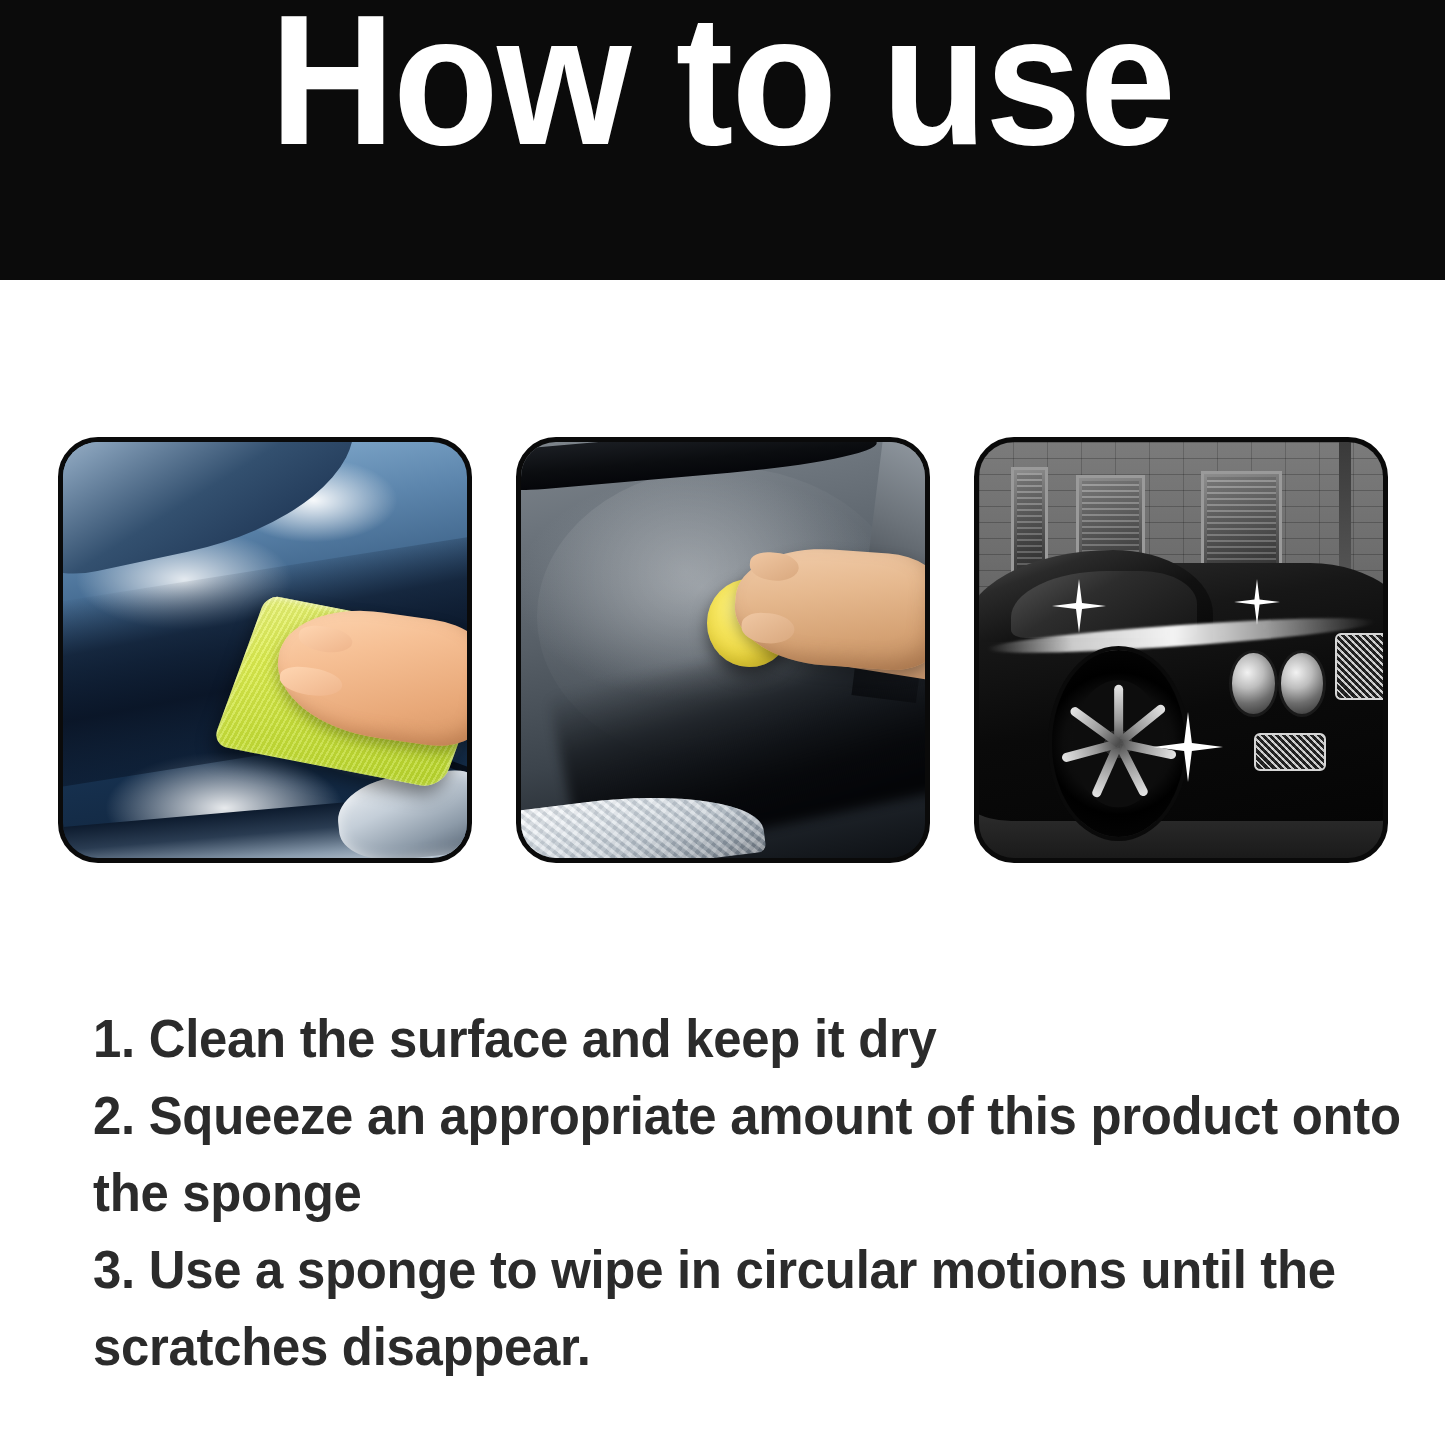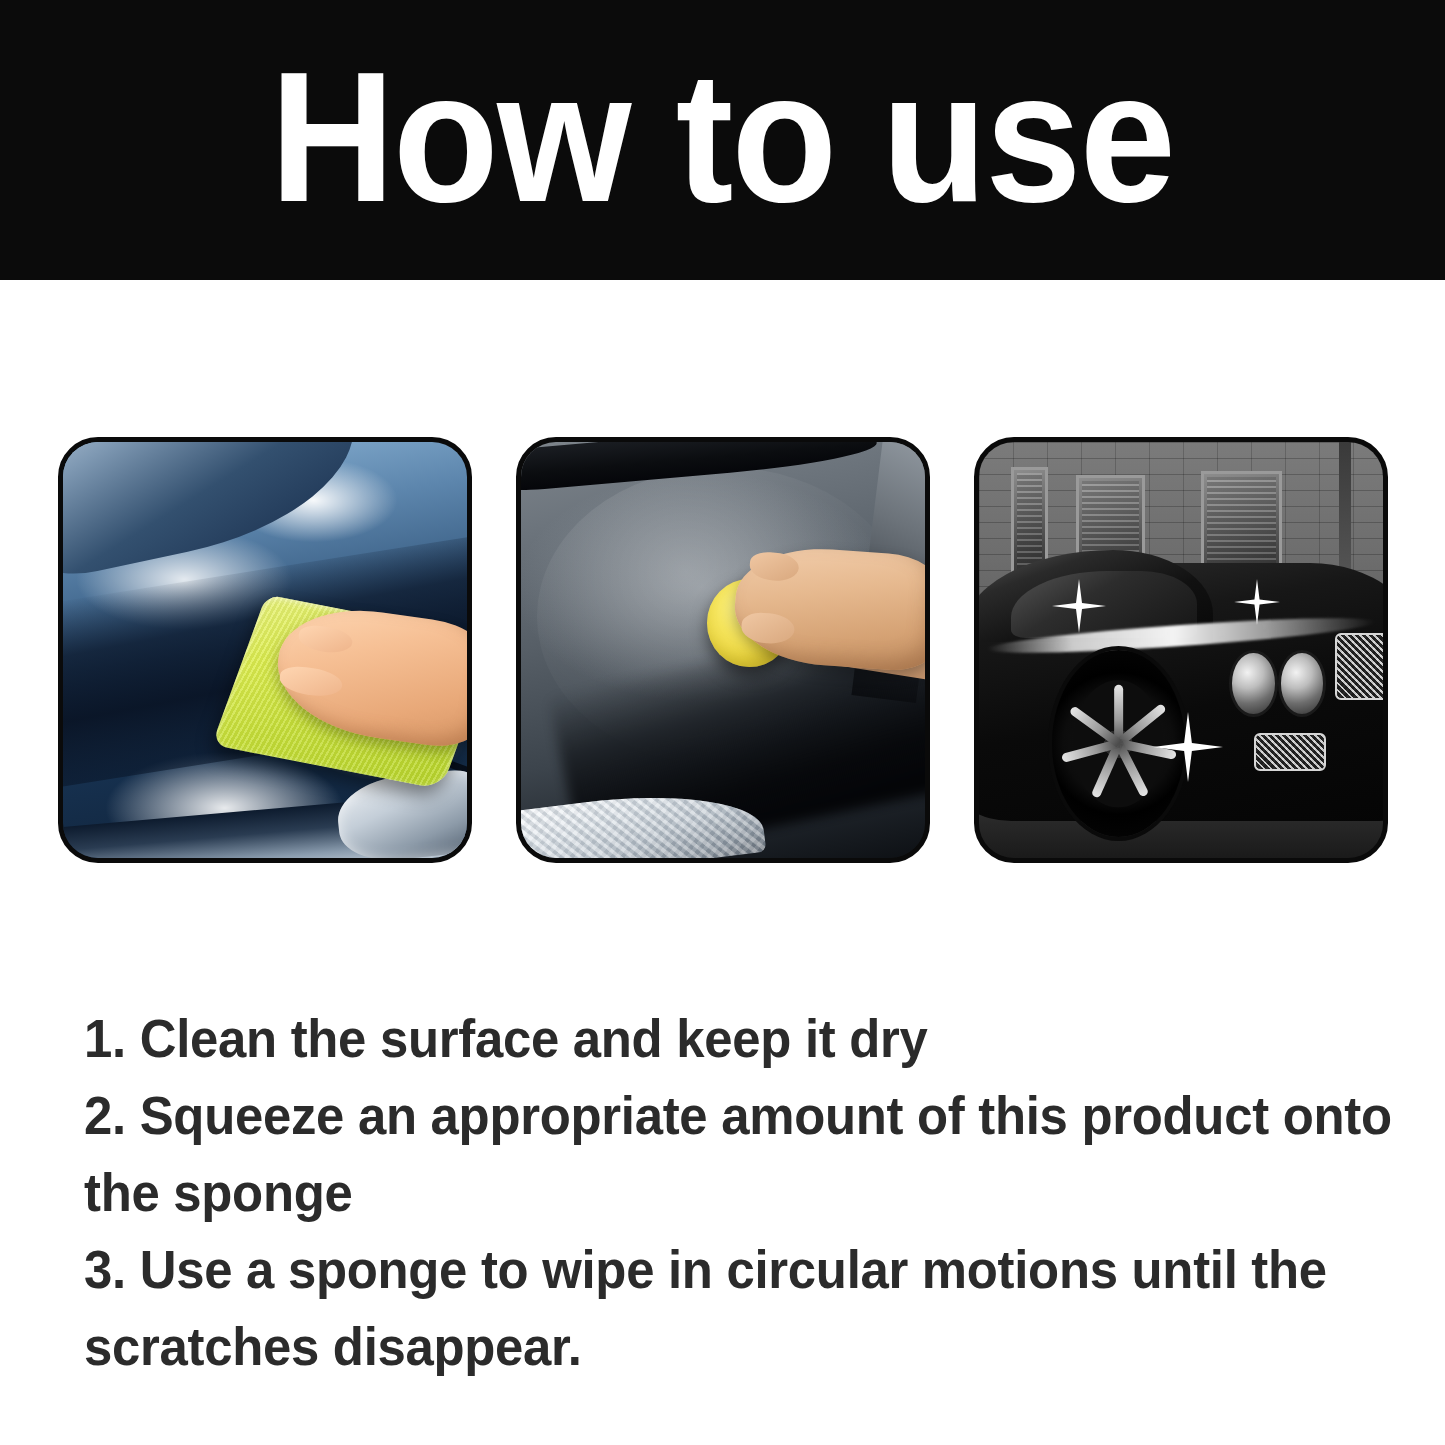--- a/index.html
+++ b/index.html
@@ -17,21 +17,21 @@
 
   
   .header-banner {
     position: absolute;
     left: 0;
     top: 0;
     width: 1445px;
     height: 280px;
     background: #0b0b0b;
     display: flex;
-    align-items: center;
+    align-items: flex-start;
     justify-content: center;
   }
   .header-title {
     color: #ffffff;
     font-family: "Liberation Sans Narrow", "Liberation Sans", sans-serif;
     font-size: 186px;
     font-weight: 700;
     line-height: 0.92;
     letter-spacing: -2px;
     transform: scaleX(0.93);
@@ -323,21 +323,21 @@
     box-sizing: border-box;
   }
   .sparkle {
     position: absolute;
     pointer-events: none;
   }
 
   
   .instructions {
     position: absolute;
-    left: 84px;
+    left: 93px;
     top: 1000px;
     width: 1240px;
   }
   .instruction-line {
     color: #2b2b2b;
     font-family: "Liberation Sans Narrow", "Liberation Sans", sans-serif;
     font-size: 53px;
     font-weight: 700;
     line-height: 77px;
     letter-spacing: -0.3px;

